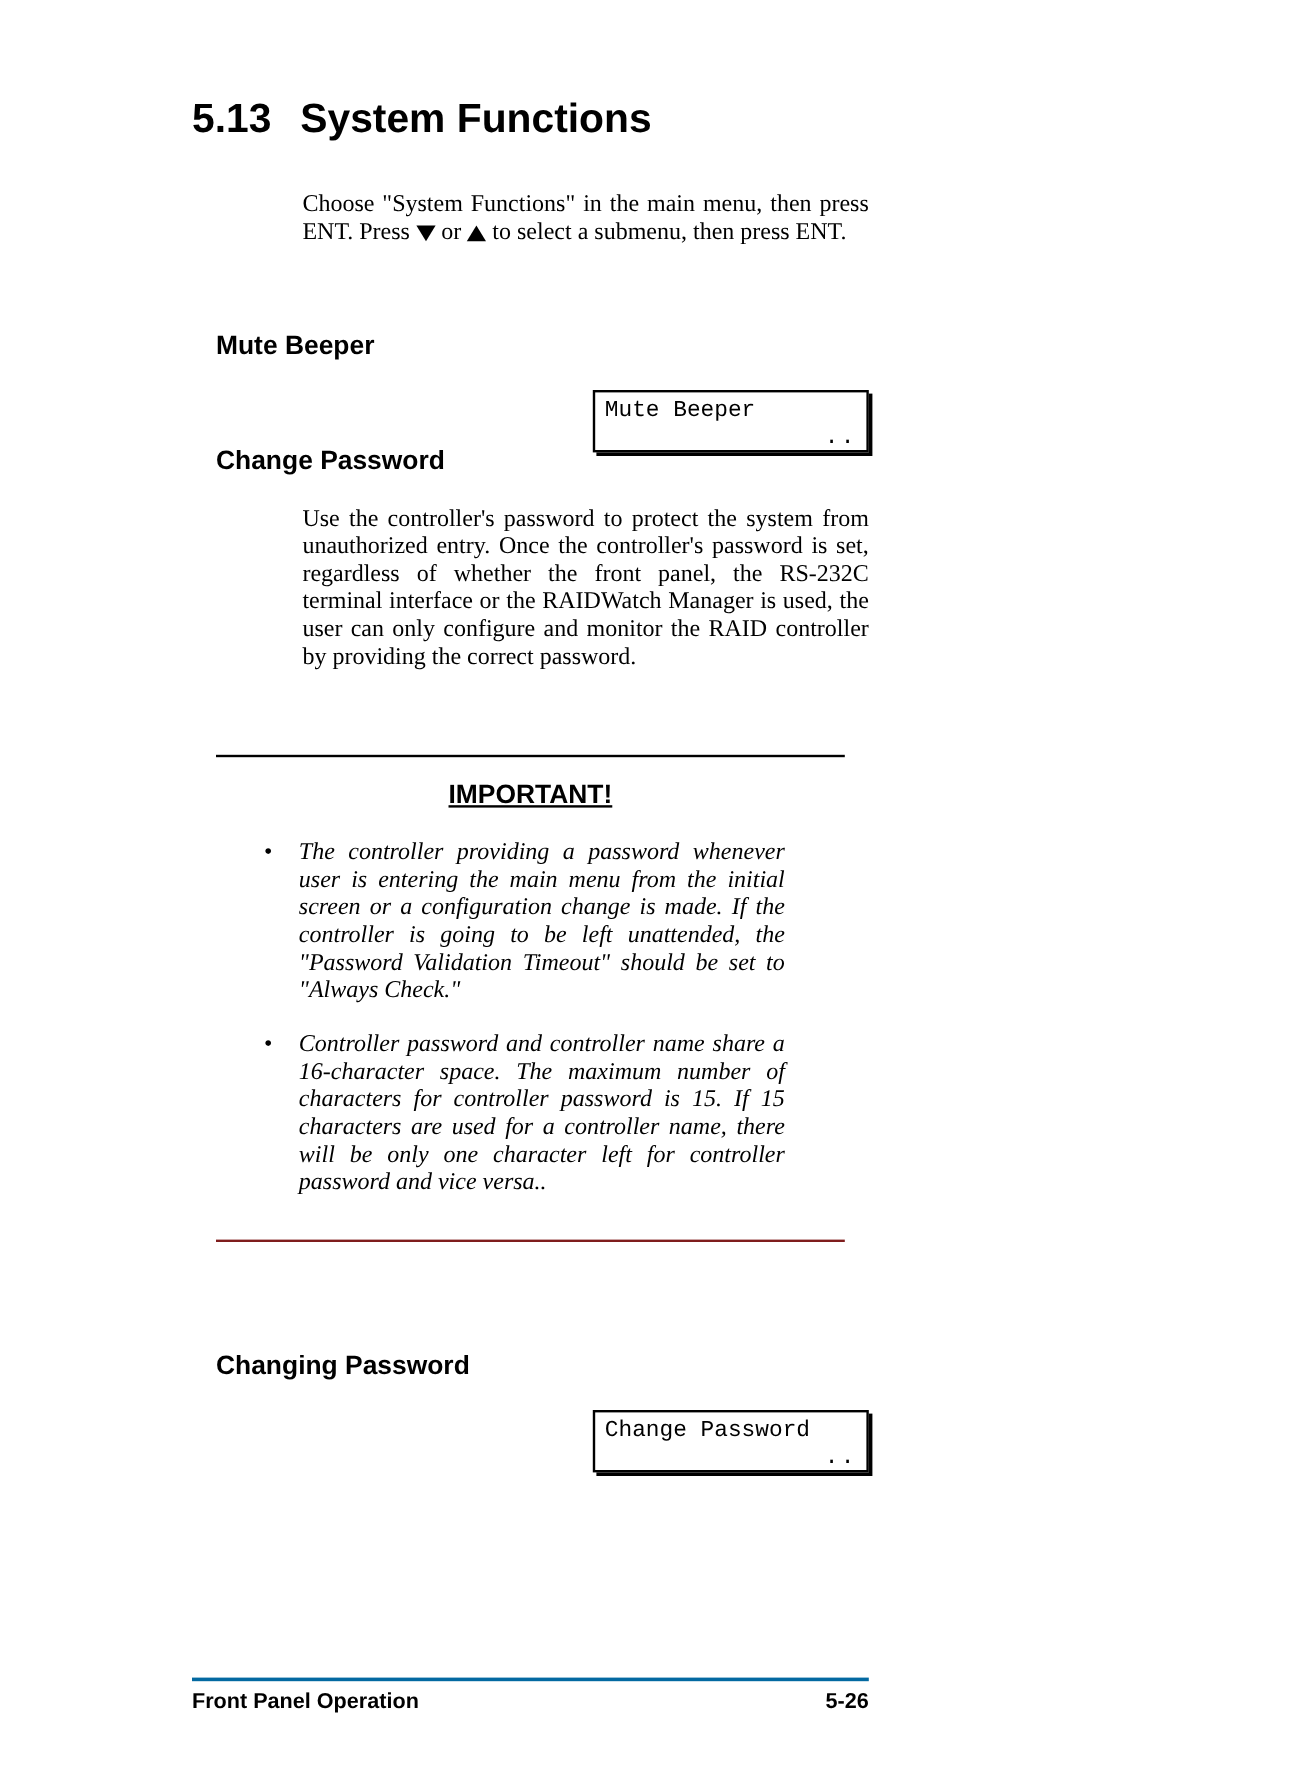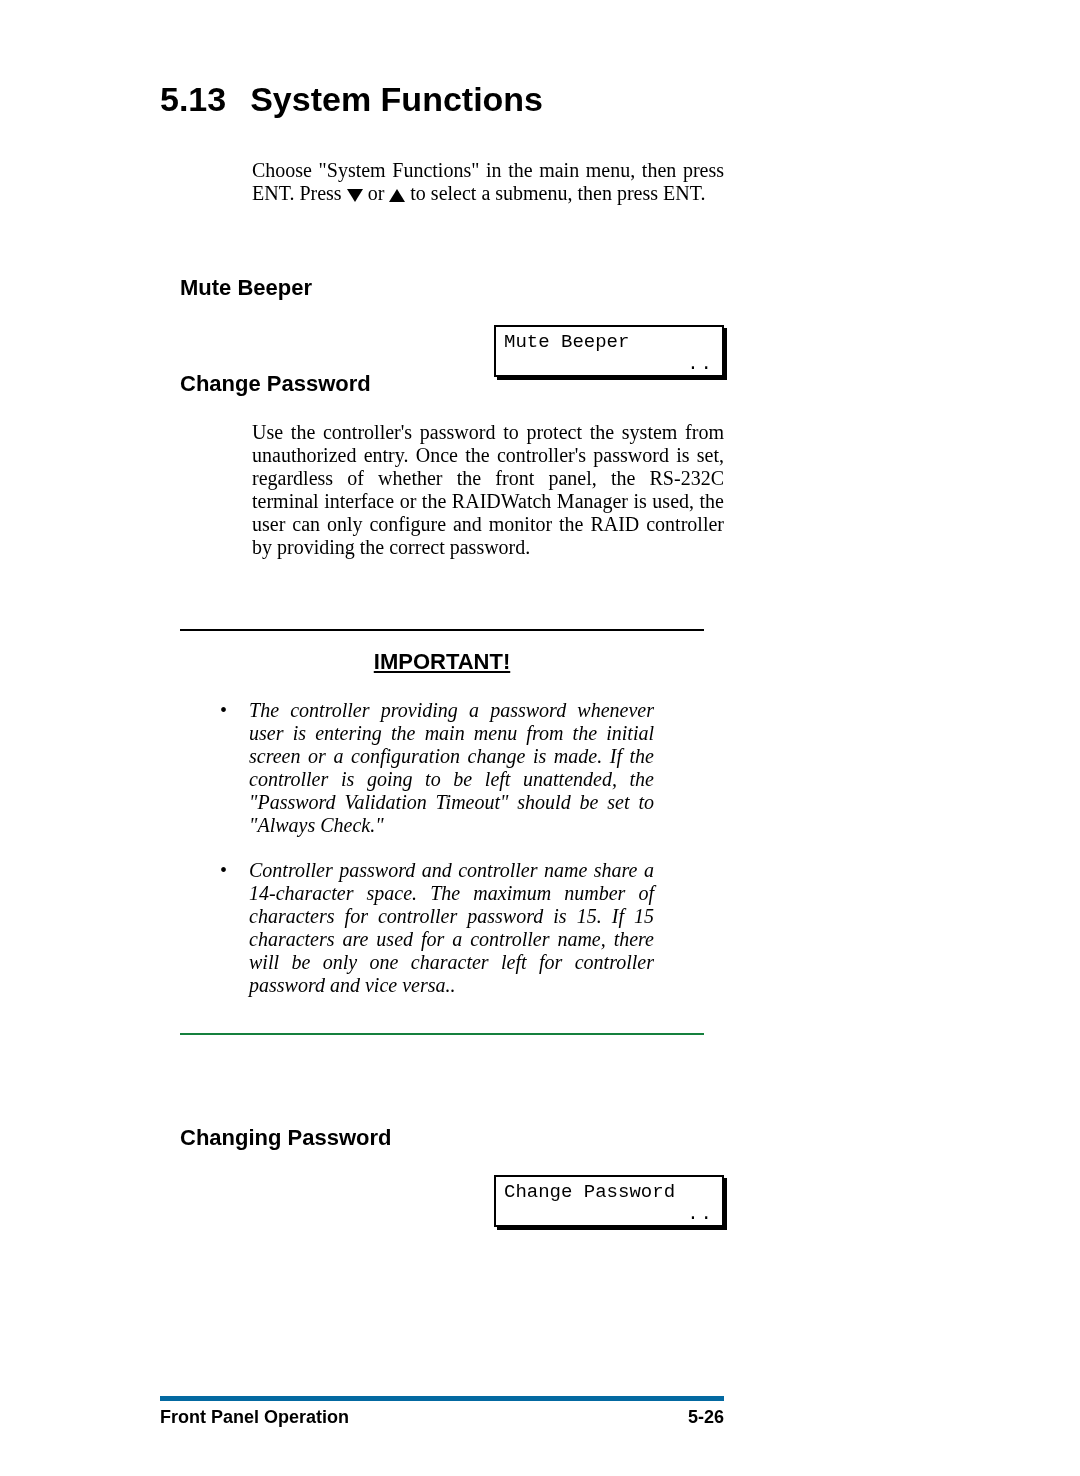--- a/index.html
+++ b/index.html
@@ -74,21 +74,21 @@
     line-height: 22px;
     box-sizing: border-box;
     background: #fff;
   }
   .lcd .l1 { display:block; }
   .lcd .l2 { display:block; text-align:right; letter-spacing:2px; }
 
   .important-block {
     margin: 10px 20px 90px 20px;
     border-top: 2px solid #000;
-    border-bottom: 2px solid #15803d;
+    border-bottom: 2px solid #7f1d1d;
     padding-bottom: 14px;
   }
   .important-title {
     font-family: Arial, Helvetica, sans-serif;
     font-weight: bold;
     text-decoration: underline;
     text-align: center;
     font-size: 22px;
     margin: 18px 0 24px 0;
   }
@@ -99,21 +99,21 @@
     text-align: justify;
     margin: 0 50px 22px 40px;
   }
   .important-item .bullet { margin-right: 22px; font-style: normal; }
 
   .footer {
     position: absolute;
     bottom: 48px;
     left: 160px;
     right: 140px;
-    border-top: 5px solid #0369a1;
+    border-top: 3px solid #0369a1;
     padding-top: 6px;
     font-family: Arial, Helvetica, sans-serif;
     font-weight: bold;
     font-size: 18px;
     display: flex;
     justify-content: space-between;
   }
 </style>
 </head>
 <body>
@@ -146,21 +146,21 @@
   </div>
 
   <div class="important-block">
     <div class="important-title">IMPORTANT!</div>
     <div class="important-item">
       <span class="bullet">•</span>
       <span>The controller providing a password whenever user is entering the main menu from the initial screen or a configuration change is made.  If the controller is going to be left unattended, the "Password Validation Timeout" should be set to "Always Check."</span>
     </div>
     <div class="important-item">
       <span class="bullet">•</span>
-      <span>Controller password and controller name share a 14-character space.  The maximum number of characters for controller password is 15.  If 15 characters are used for a controller name, there will be only one character left for controller password and vice versa..</span>
+      <span>Controller password and controller name share a 16-character space.  The maximum number of characters for controller password is 15.  If 15 characters are used for a controller name, there will be only one character left for controller password and vice versa..</span>
     </div>
   </div>
 
   <h2 class="subhead">Changing Password</h2>
   <div class="block" style="margin-bottom:0">
     <div class="lcd">
       <span class="l1">Change Password</span>
       <span class="l2">..</span>
     </div>
   </div>

